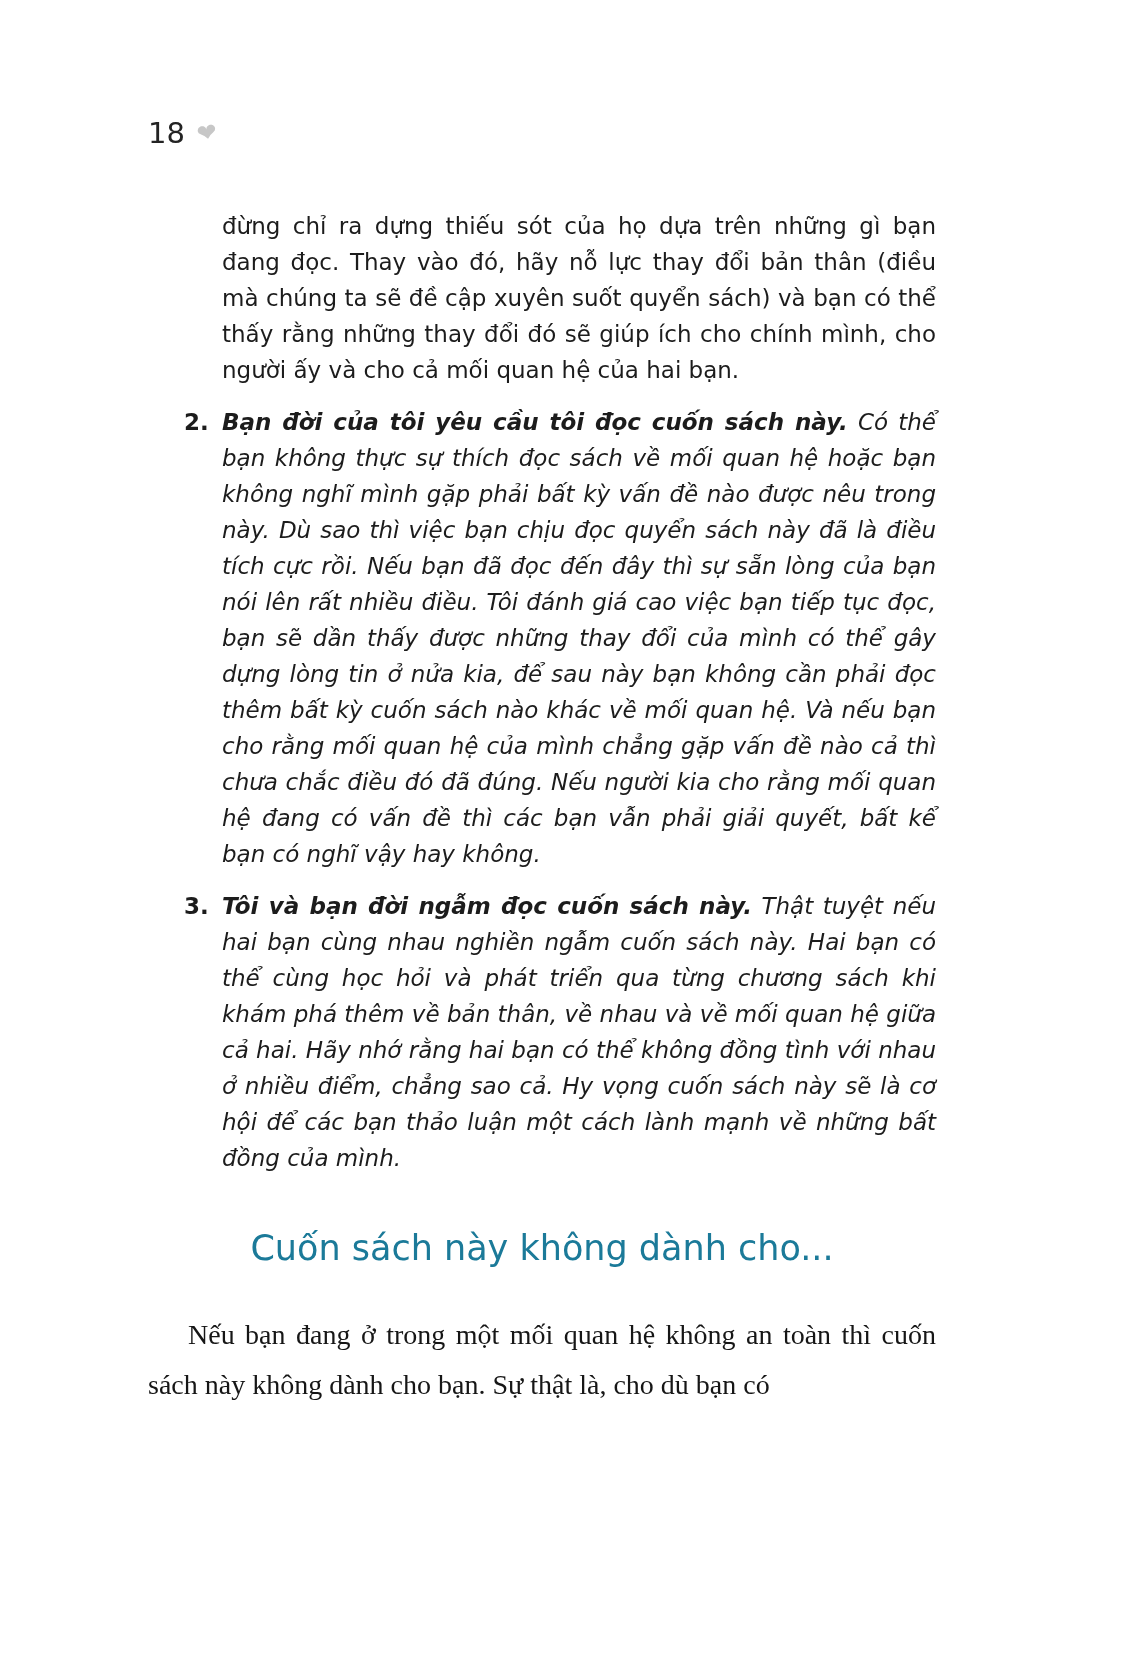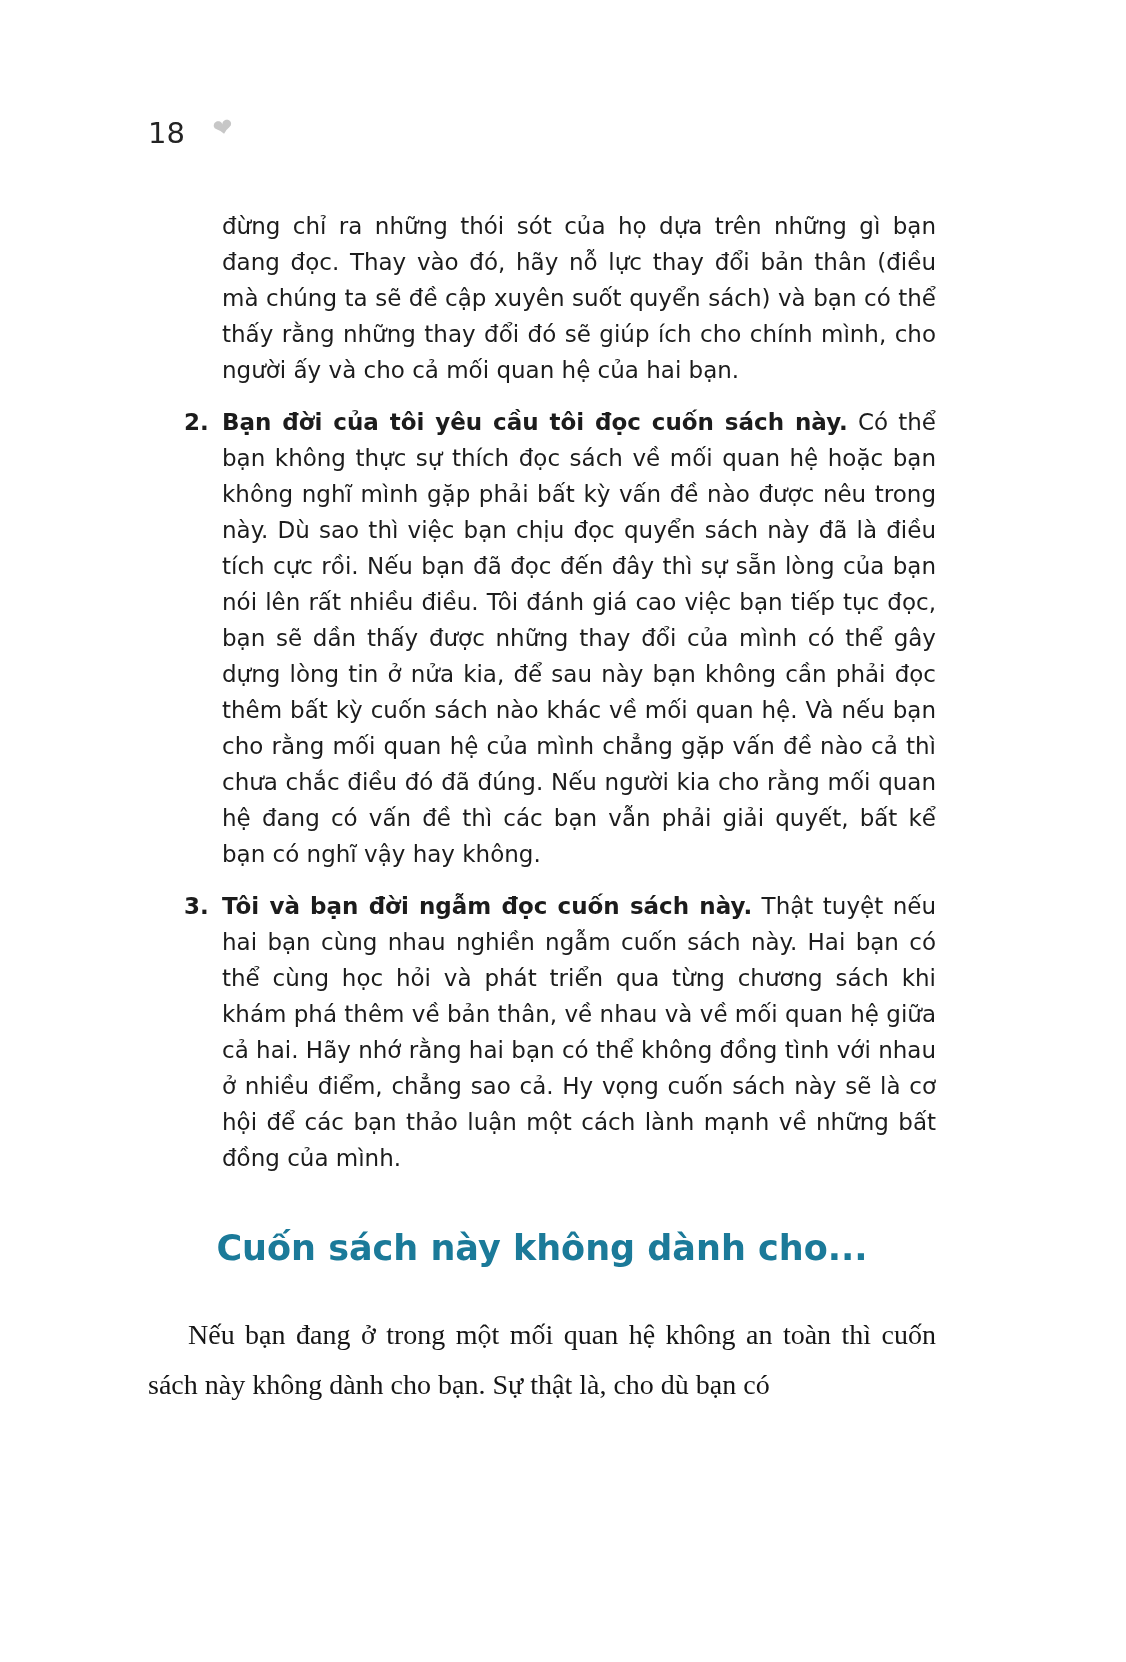--- a/index.html
+++ b/index.html
@@ -13,22 +13,22 @@
   .page {
     width: 1126px;
     height: 1662px;
     box-sizing: border-box;
     padding: 116px 190px 0 148px;
     background: #ffffff;
     overflow: hidden;
   }
   .page-header {
     display: flex;
-    align-items: flex-start;
-    gap: 28px;
+    align-items: center;
+    gap: 12px;
     margin-bottom: 58px;
   }
   .page-number {
     font-size: 29px;
     color: #232323;
   }
   .heart-icon {
     color: #c7c7c7;
     font-size: 24px;
     transform: rotate(-10deg);
@@ -58,25 +58,25 @@
     display: flex;
     margin-bottom: 16px;
   }
   .num {
     width: 74px;
     padding-left: 36px;
     box-sizing: border-box;
     flex-shrink: 0;
     font-weight: bold;
   }
-  .item-text { flex: 1; }
+  .item-text { flex: 1; font-style: italic; }
   .lead { font-weight: bold; }
   .section-heading {
     font-size: 35px;
-    font-weight: bold;
+    font-weight: normal;
     color: #1b7a99;
     text-align: center;
     margin: 52px 0 42px 0;
     font-family: "DejaVu Sans", sans-serif;
   }
   .closing {
     font-family: Liberation Serif, serif;
     font-size: 28px;
     line-height: 50px;
     text-align: justify;
@@ -90,21 +90,21 @@
 
 <div class="page">
 
   <header class="page-header">
     <span class="page-number">18</span>
     <span class="heart-icon">❤</span>
   </header>
 
   <main>
 
-    <p class="body-text continuation">đừng chỉ ra những thói sót của họ dựa trên những gì bạn đang đọc. Thay vào đó, hãy nỗ lực thay đổi bản thân (điều mà chúng ta sẽ đề cập xuyên suốt quyển sách) và bạn có thể thấy rằng những thay đổi đó sẽ giúp ích cho chính mình, cho người ấy và cho cả mối quan hệ của hai bạn.</p>
+    <p class="body-text continuation">đừng chỉ ra dựng thiếu sót của họ dựa trên những gì bạn đang đọc. Thay vào đó, hãy nỗ lực thay đổi bản thân (điều mà chúng ta sẽ đề cập xuyên suốt quyển sách) và bạn có thể thấy rằng những thay đổi đó sẽ giúp ích cho chính mình, cho người ấy và cho cả mối quan hệ của hai bạn.</p>
 
     <ol class="reasons">
       <li>
         <span class="num body-text">2.</span>
         <div class="item-text body-text">
           <span class="lead">Bạn đời của tôi yêu cầu tôi đọc cuốn sách này.</span>
           <span>Có thể bạn không thực sự thích đọc sách về mối quan hệ hoặc bạn không nghĩ mình gặp phải bất kỳ vấn đề nào được nêu trong này. Dù sao thì việc bạn chịu đọc quyển sách này đã là điều tích cực rồi. Nếu bạn đã đọc đến đây thì sự sẵn lòng của bạn nói lên rất nhiều điều. Tôi đánh giá cao việc bạn tiếp tục đọc, bạn sẽ dần thấy được những thay đổi của mình có thể gây dựng lòng tin ở nửa kia, để sau này bạn không cần phải đọc thêm bất kỳ cuốn sách nào khác về mối quan hệ. Và nếu bạn cho rằng mối quan hệ của mình chẳng gặp vấn đề nào cả thì chưa chắc điều đó đã đúng. Nếu người kia cho rằng mối quan hệ đang có vấn đề thì các bạn vẫn phải giải quyết, bất kể bạn có nghĩ vậy hay không.</span>
         </div>
       </li>
       <li>

